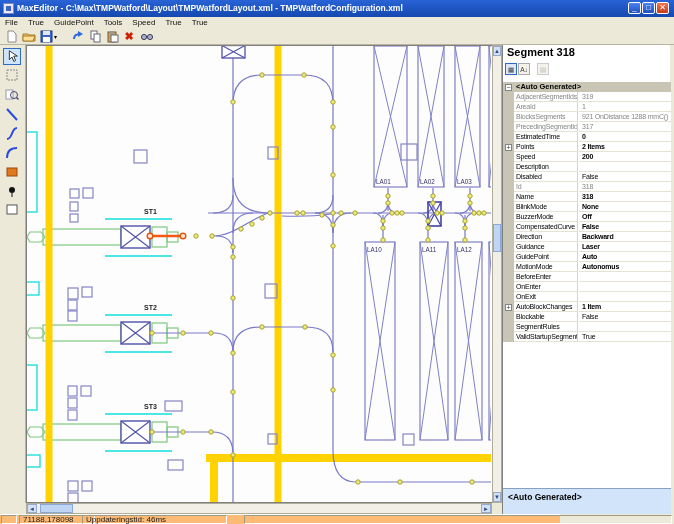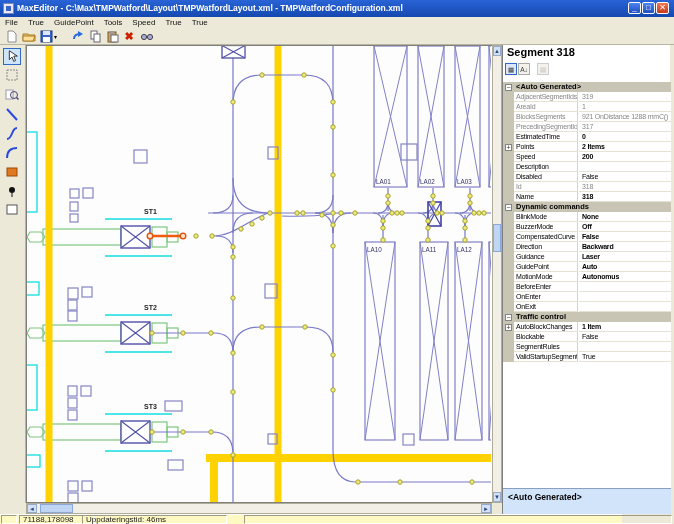--- a/index.html
+++ b/index.html
@@ -38,21 +38,21 @@
   .prow .pmargin { position:absolute; left:0; top:0; width:11px; height:10px; background:#c9c5b5; }
   .prow .plabel { position:absolute; left:11px; top:0; width:64px; height:10px; padding-left:2px; overflow:hidden; border-right:1px solid #d9d5c5; border-bottom:1px solid #e6e3d5; color:#000; letter-spacing:-0.2px; }
   .prow .pvalue { position:absolute; left:76px; top:0; width:92px; height:10px; padding-left:3px; overflow:hidden; border-bottom:1px solid #e6e3d5; color:#000; letter-spacing:-0.2px; }
   .prow.cat { background:#c9c5b5; font-weight:bold; font-size:7.5px; }
   .prow.cat .pcatlabel { position:absolute; left:13px; top:0; }
   .prow.ro .plabel, .prow.ro .pvalue { color:#868686; }
   .prow.boldv .pvalue { font-weight:bold; }
   .pbox { position:absolute; left:2px; top:2px; width:7px; height:7px; background:#fff; border:1px solid #848484; font-size:7px; line-height:5px; text-align:center; font-weight:normal; color:#333; }
   #descpane { position:absolute; left:0; top:443px; width:168px; height:26px; background:#d2e4fa; border-top:1px solid #8aa0c0; }
   #descpane .dtitle { position:absolute; left:5px; top:3px; font-size:8.5px; font-weight:bold; }
-  #statusbar { left:0; top:514px; width:622px; height:10px; background:#fef9c3; border-top:1px solid #fff; font-size:8px; color:#222; }
+  #statusbar { left:0; top:514px; width:560px; height:10px; background:#fdba74; border-top:1px solid #fff; font-size:8px; color:#222; }
   .spanel { position:absolute; top:0px; height:9px; border:1px solid; border-color:#9d9a84 #fff #fff #9d9a84; padding-left:3px; line-height:8px; }
 </style>
 </head>
 <body>
 
 <div id="titlebar" class="abs">
   <div id="app-icon" class="abs">
       <i></i>
     </div>
   <div id="title-text" class="abs">MaxEditor - C:\Max\TMPWatford\Layout\TMPWatfordLayout.xml - TMPWatfordConfiguration.xml</div>
@@ -429,24 +429,20 @@
       <div class="prow ro">
         <div class="pmargin"></div>
         <div class="plabel">Id</div>
         <div class="pvalue">318</div>
       </div>
       <div class="prow boldv">
         <div class="pmargin"></div>
         <div class="plabel">Name</div>
         <div class="pvalue">318</div>
       </div>
-      <div class="prow cat">
-        <span class="pbox">−</span>
-        <span class="pcatlabel">Dynamic commands</span>
-      </div>
       <div class="prow boldv">
         <div class="pmargin"></div>
         <div class="plabel">BlinkMode</div>
         <div class="pvalue">None</div>
       </div>
       <div class="prow boldv">
         <div class="pmargin"></div>
         <div class="plabel">BuzzerMode</div>
         <div class="pvalue">Off</div>
       </div>
@@ -482,24 +478,20 @@
       </div>
       <div class="prow">
         <div class="pmargin"></div>
         <div class="plabel">OnEnter</div>
         <div class="pvalue"></div>
       </div>
       <div class="prow">
         <div class="pmargin"></div>
         <div class="plabel">OnExit</div>
         <div class="pvalue"></div>
-      </div>
-      <div class="prow cat">
-        <span class="pbox">−</span>
-        <span class="pcatlabel">Traffic control</span>
       </div>
       <div class="prow boldv">
         <div class="pmargin">
           <span class="pbox">+</span>
         </div>
         <div class="plabel">AutoBlockChanges</div>
         <div class="pvalue">1 Item</div>
       </div>
       <div class="prow">
         <div class="pmargin"></div>

